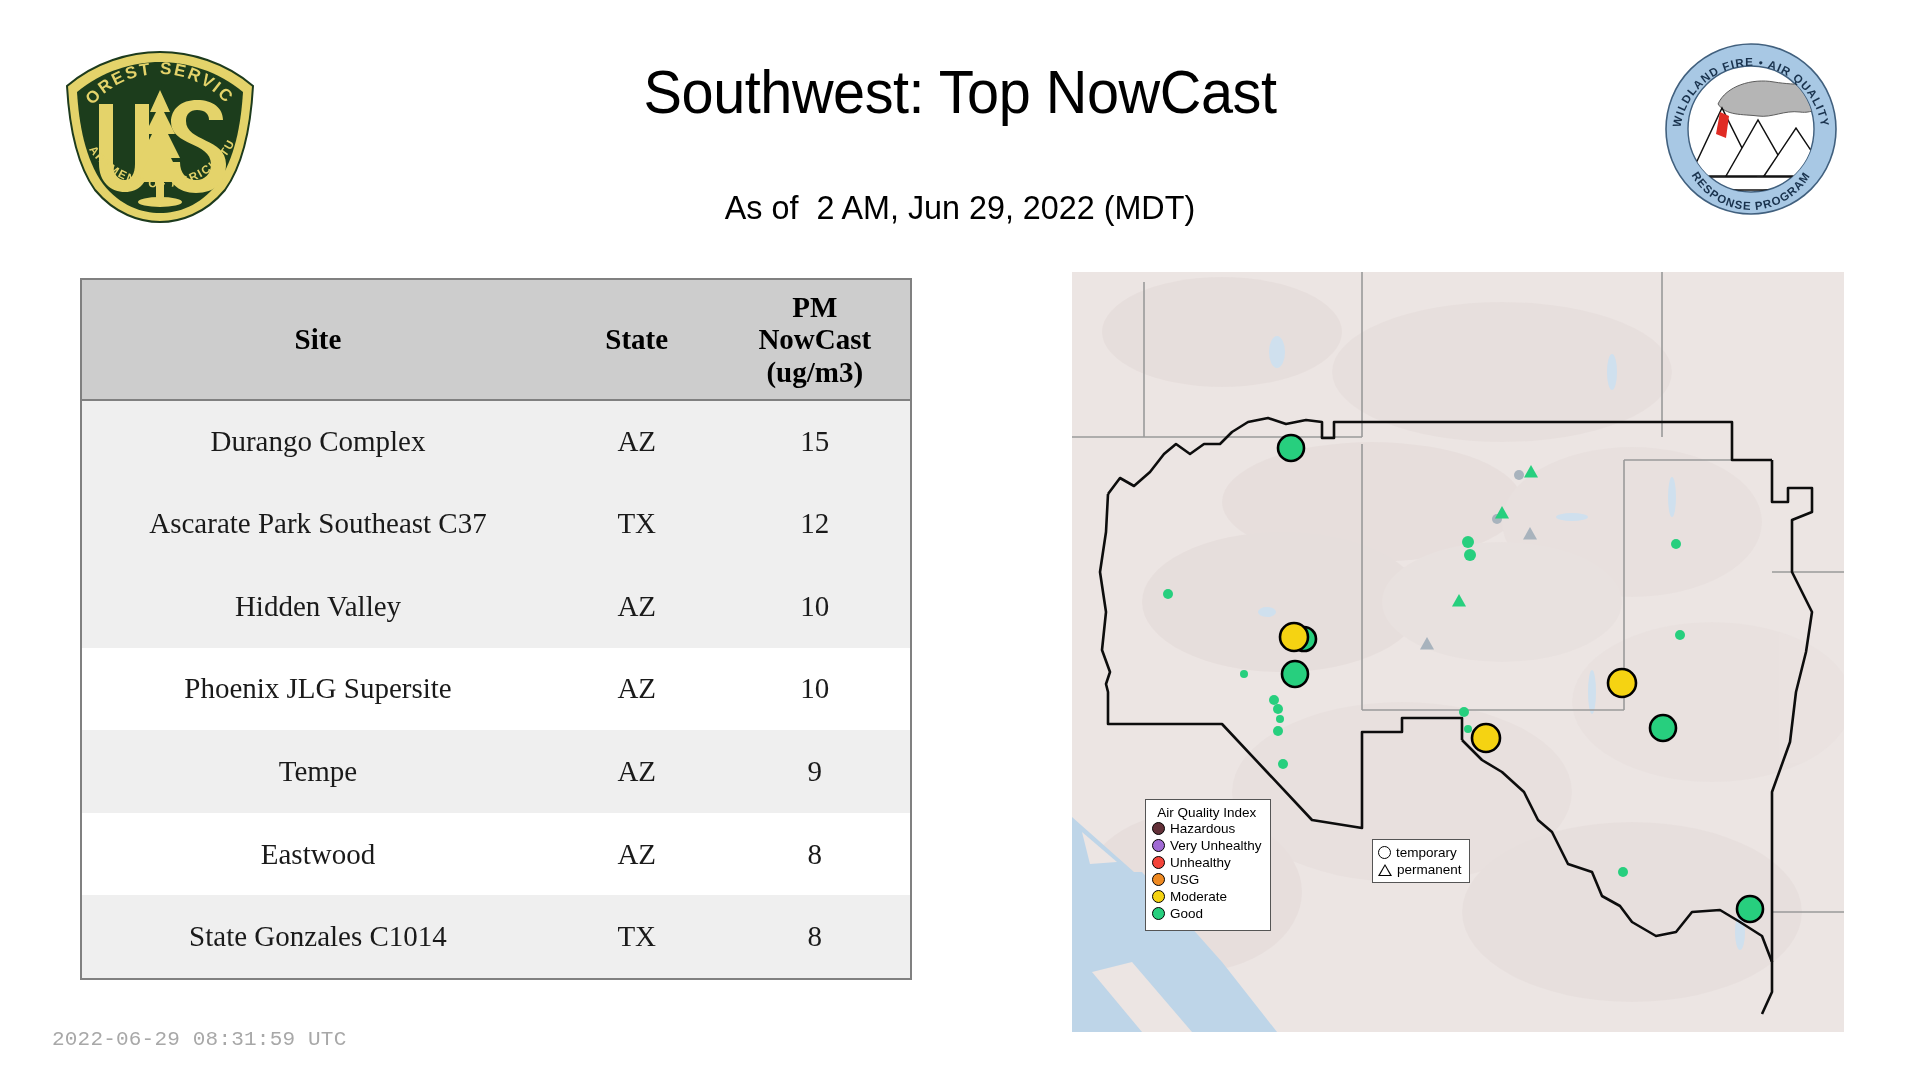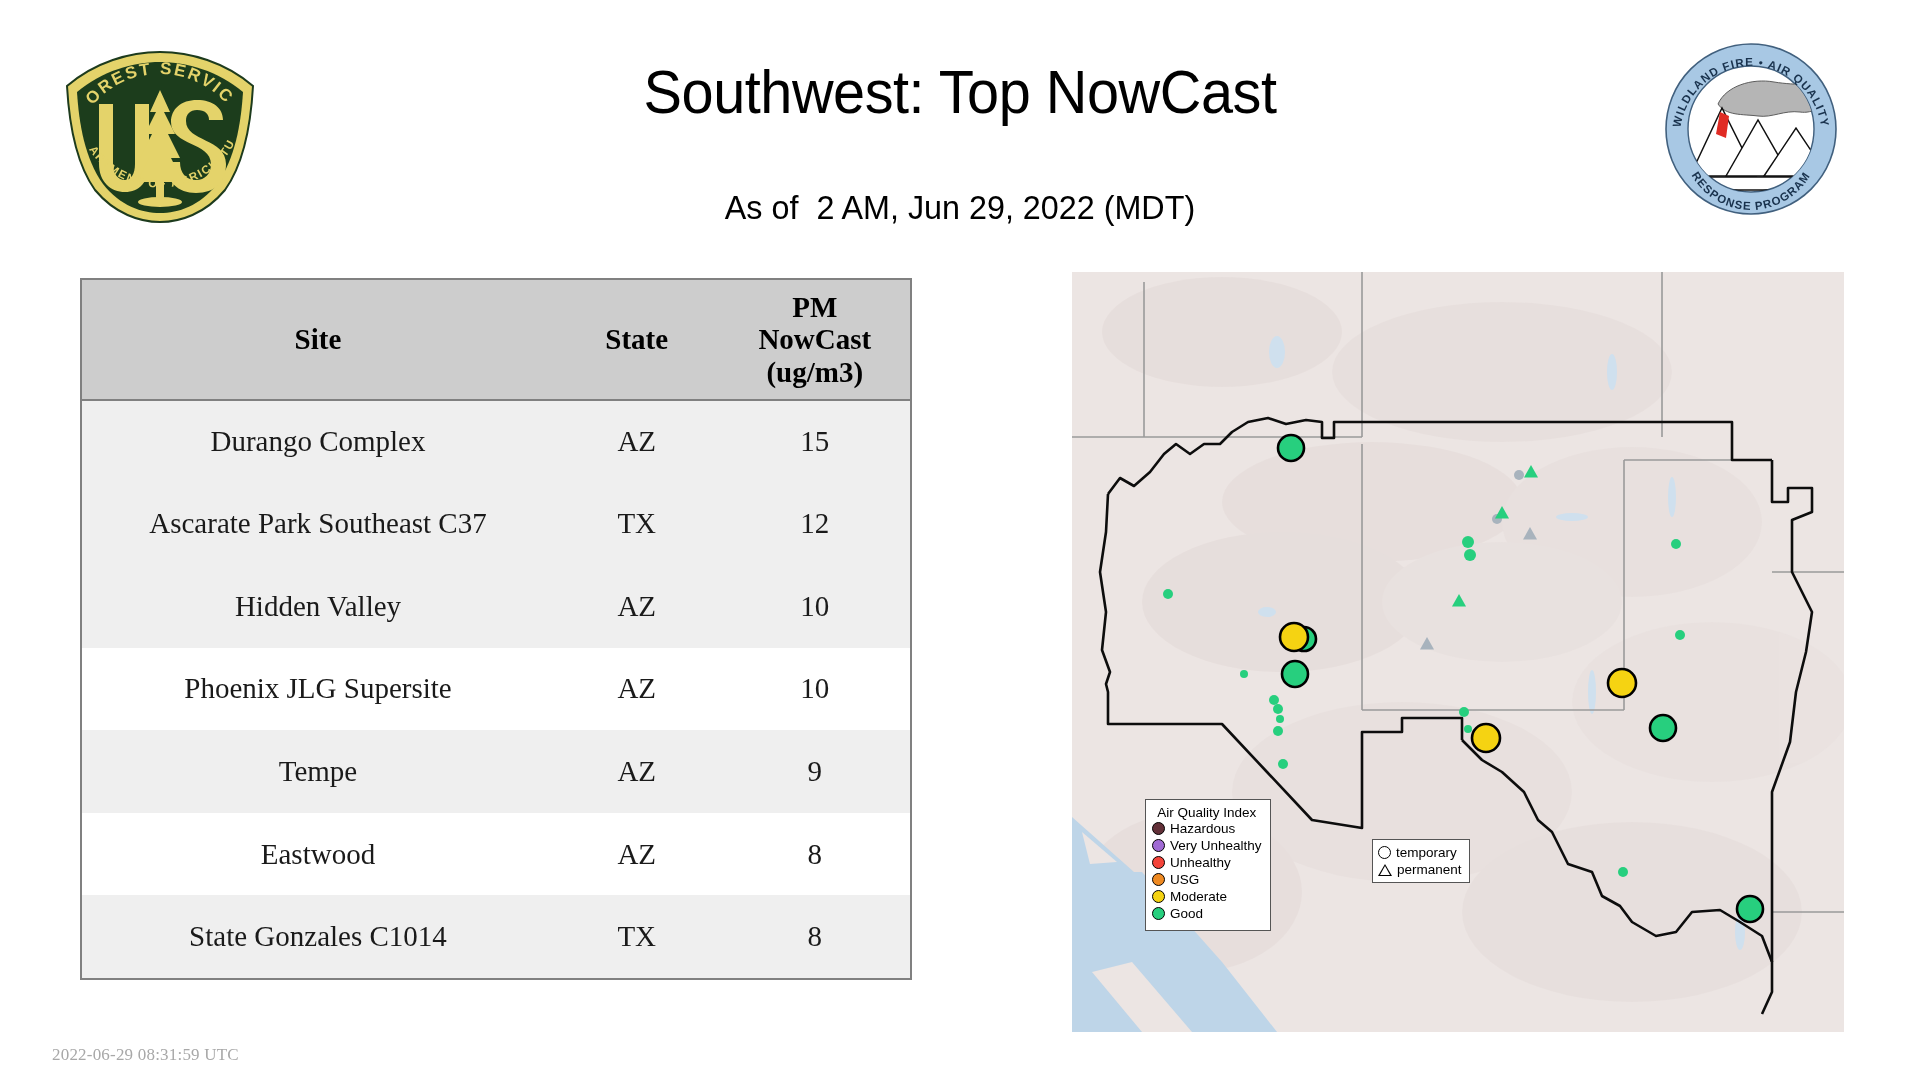--- a/index.html
+++ b/index.html
@@ -57,24 +57,23 @@
   table.nowcast tbody td {
     font-size: 29px; color: #1a1a1a; text-align: center;
     height: 58px; vertical-align: middle; padding: 2px 16px;
     border: none;
   }
   table.nowcast tbody tr.odd  td { background: #efefef; }
   table.nowcast tbody tr.even td { background: #ffffff; }
 
   #footer-stamp {
     position: absolute; left: 52px; top: 1028px;
-    font-size: 17px; color: #a8a8a8;
-    font-family: Liberation Serif, serif;
+    font-size: 21px; color: #a8a8a8;
+    font-family: Liberation Mono, monospace;
     letter-spacing: 0.2px;
-    margin-top: 17px;
   }
 
   
   #map-panel {
     position: absolute; left: 1072px; top: 272px;
     width: 772px; height: 760px;
     background: #be185d;
     overflow: hidden;
   }
   #map-svg { position: absolute; left: 0; top: 0; width: 772px; height: 760px; }

